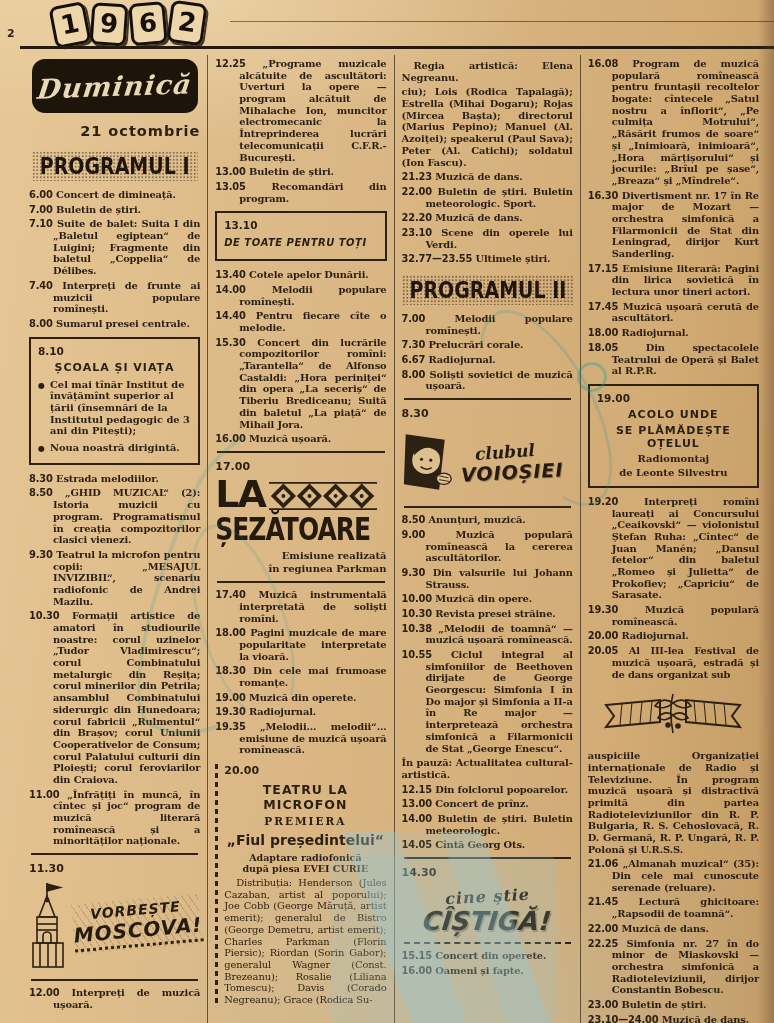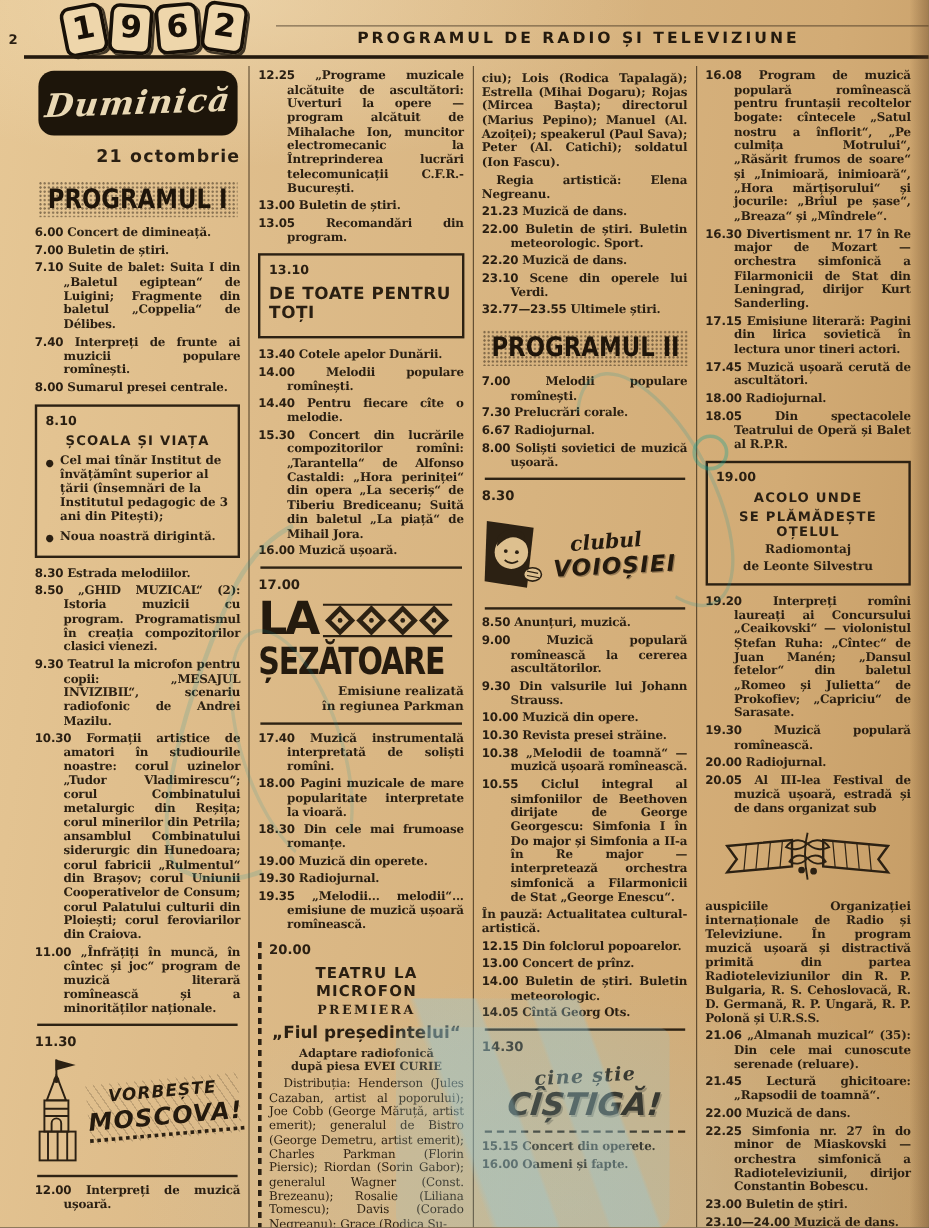--- a/index.html
+++ b/index.html
@@ -44,21 +44,21 @@
   .entry{font-size:9.9px;line-height:1.18;font-weight:700;margin:1px 0 3px;
     padding-left:24px;text-indent:-24px;letter-spacing:-.15px;overflow-wrap:break-word;text-align:justify;}
   .entry .tm{font-family:"DejaVu Sans",sans-serif;font-weight:700;}
   .time-only{font:700 11px "DejaVu Sans",sans-serif;margin:7px 0 3px;}
   .rule{border-top:2.5px solid #2e2314;margin:6px 2px;}
   .rule.dashed{border-top-style:dashed;border-top-width:2px;}
   .pbox{border:2px solid #2c2113;padding:6px 7px 8px;margin:7px 0 8px;}
   .pbox .btime{font:700 10.5px "DejaVu Sans",sans-serif;margin-bottom:4px;}
   .pbox .bline{text-align:center;font:700 11px "DejaVu Sans",sans-serif;letter-spacing:1px;margin:3px 0;}
   .pbox .bsub{text-align:center;font-weight:700;font-size:10px;margin-top:3px;}
-  .pbox.detoate .bline{letter-spacing:.5px;font-size:14px;text-align:left;margin-top:6px;}
+  .pbox.detoate .bline{letter-spacing:.5px;font-size:10px;text-align:left;margin-top:6px;font-style:italic;}
   .pbox .bullet{display:flex;gap:5px;font-weight:700;font-size:9.9px;line-height:1.18;margin:5px 0 0;}
   .pbox .dot{font-size:8px;line-height:1.6;}
   .center{text-align:center;font-weight:700;}
   .c-xs{font-size:9.5px;}
   .c-sm{font-size:10.5px;letter-spacing:2px;margin:3px 0;}
   .c-md{font:700 12.5px "DejaVu Sans",sans-serif;letter-spacing:1px;margin:5px 0 3px;}
   .c-lg{font:700 14px "DejaVu Sans",sans-serif;margin:5px 0 4px;}
   .para{font-size:9.9px;line-height:1.18;margin:3px 0;letter-spacing:-.1px;overflow-wrap:break-word;text-align:justify;}
   .para.indent{text-indent:12px;}
   .para.bold{font-weight:700;}
@@ -119,21 +119,20 @@
 
   <header class="header">
     <span class="pagenum">2</span>
     <div class="logo">
       <span class="digit d1">1</span>
       <span class="digit d2">9</span>
       <span class="digit d3">6</span>
       <span class="digit d4">2</span>
     </div>
     <div class="thinline"></div>
-    <div class="htitle">PROGRAMUL DE RADIO ȘI TELEVIZIUNE</div>
     <div class="header-rule"></div>
   </header>
 
   <main class="columns">
     <section class="col">
         <div class="banner">
           <span>Duminică</span>
         </div>
         <div class="date-line">21 octombrie</div>
         <div class="prog-header"><span>PROGRAMUL I</span></div>
@@ -234,22 +233,22 @@
           <div class="time-only">20.00</div>
           <div class="center c-md">TEATRU LA MICROFON</div>
           <div class="center c-sm">PREMIERA</div>
           <div class="center c-lg">„Fiul președintelui“</div>
           <div class="center c-xs">Adaptare radiofonică</div>
           <div class="center c-xs">după piesa EVEI CURIE</div>
           <div class="para indent">Distribuția: Henderson (Jules Cazaban, artist al poporului); Joe Cobb (George Măruță, artist emerit); generalul de Bistro (George Demetru, artist emerit); Charles Parkman (Florin Piersic); Riordan (Sorin Gabor); generalul Wagner (Const. Brezeanu); Rosalie (Liliana Tomescu); Davis (Corado Negreanu); Grace (Rodica Su-</div>
         </div>
       </section>
     <section class="col">
+        <div class="para bold indent">Regia artistică: Elena Negreanu.</div>
         <div class="para bold">ciu); Lois (Rodica Tapalagă); Estrella (Mihai Dogaru); Rojas (Mircea Bașta); directorul (Marius Pepino); Manuel (Al. Azoiței); speakerul (Paul Sava); Peter (Al. Catichi); soldatul (Ion Fascu).</div>
-        <div class="para bold indent">Regia artistică: Elena Negreanu.</div>
         <div class="entry"><span class="tm">21.23</span><span class="tx"> Muzică de dans.</span></div>
         <div class="entry"><span class="tm">22.00</span><span class="tx"> Buletin de știri. Buletin meteorologic. Sport.</span></div>
         <div class="entry"><span class="tm">22.20</span><span class="tx"> Muzică de dans.</span></div>
         <div class="entry"><span class="tm">23.10</span><span class="tx"> Scene din operele lui Verdi.</span></div>
         <div class="entry"><span class="tm">32.77—23.55</span><span class="tx"> Ultimele știri.</span></div>
         <div class="prog-header"><span>PROGRAMUL II</span></div>
         <div class="entry"><span class="tm">7.00</span><span class="tx"> Melodii populare romînești.</span></div>
         <div class="entry"><span class="tm">7.30</span><span class="tx"> Prelucrări corale.</span></div>
         <div class="entry"><span class="tm">6.67</span><span class="tx"> Radiojurnal.</span></div>
         <div class="entry"><span class="tm">8.00</span><span class="tx"> Soliști sovietici de muzică ușoară.</span></div>

